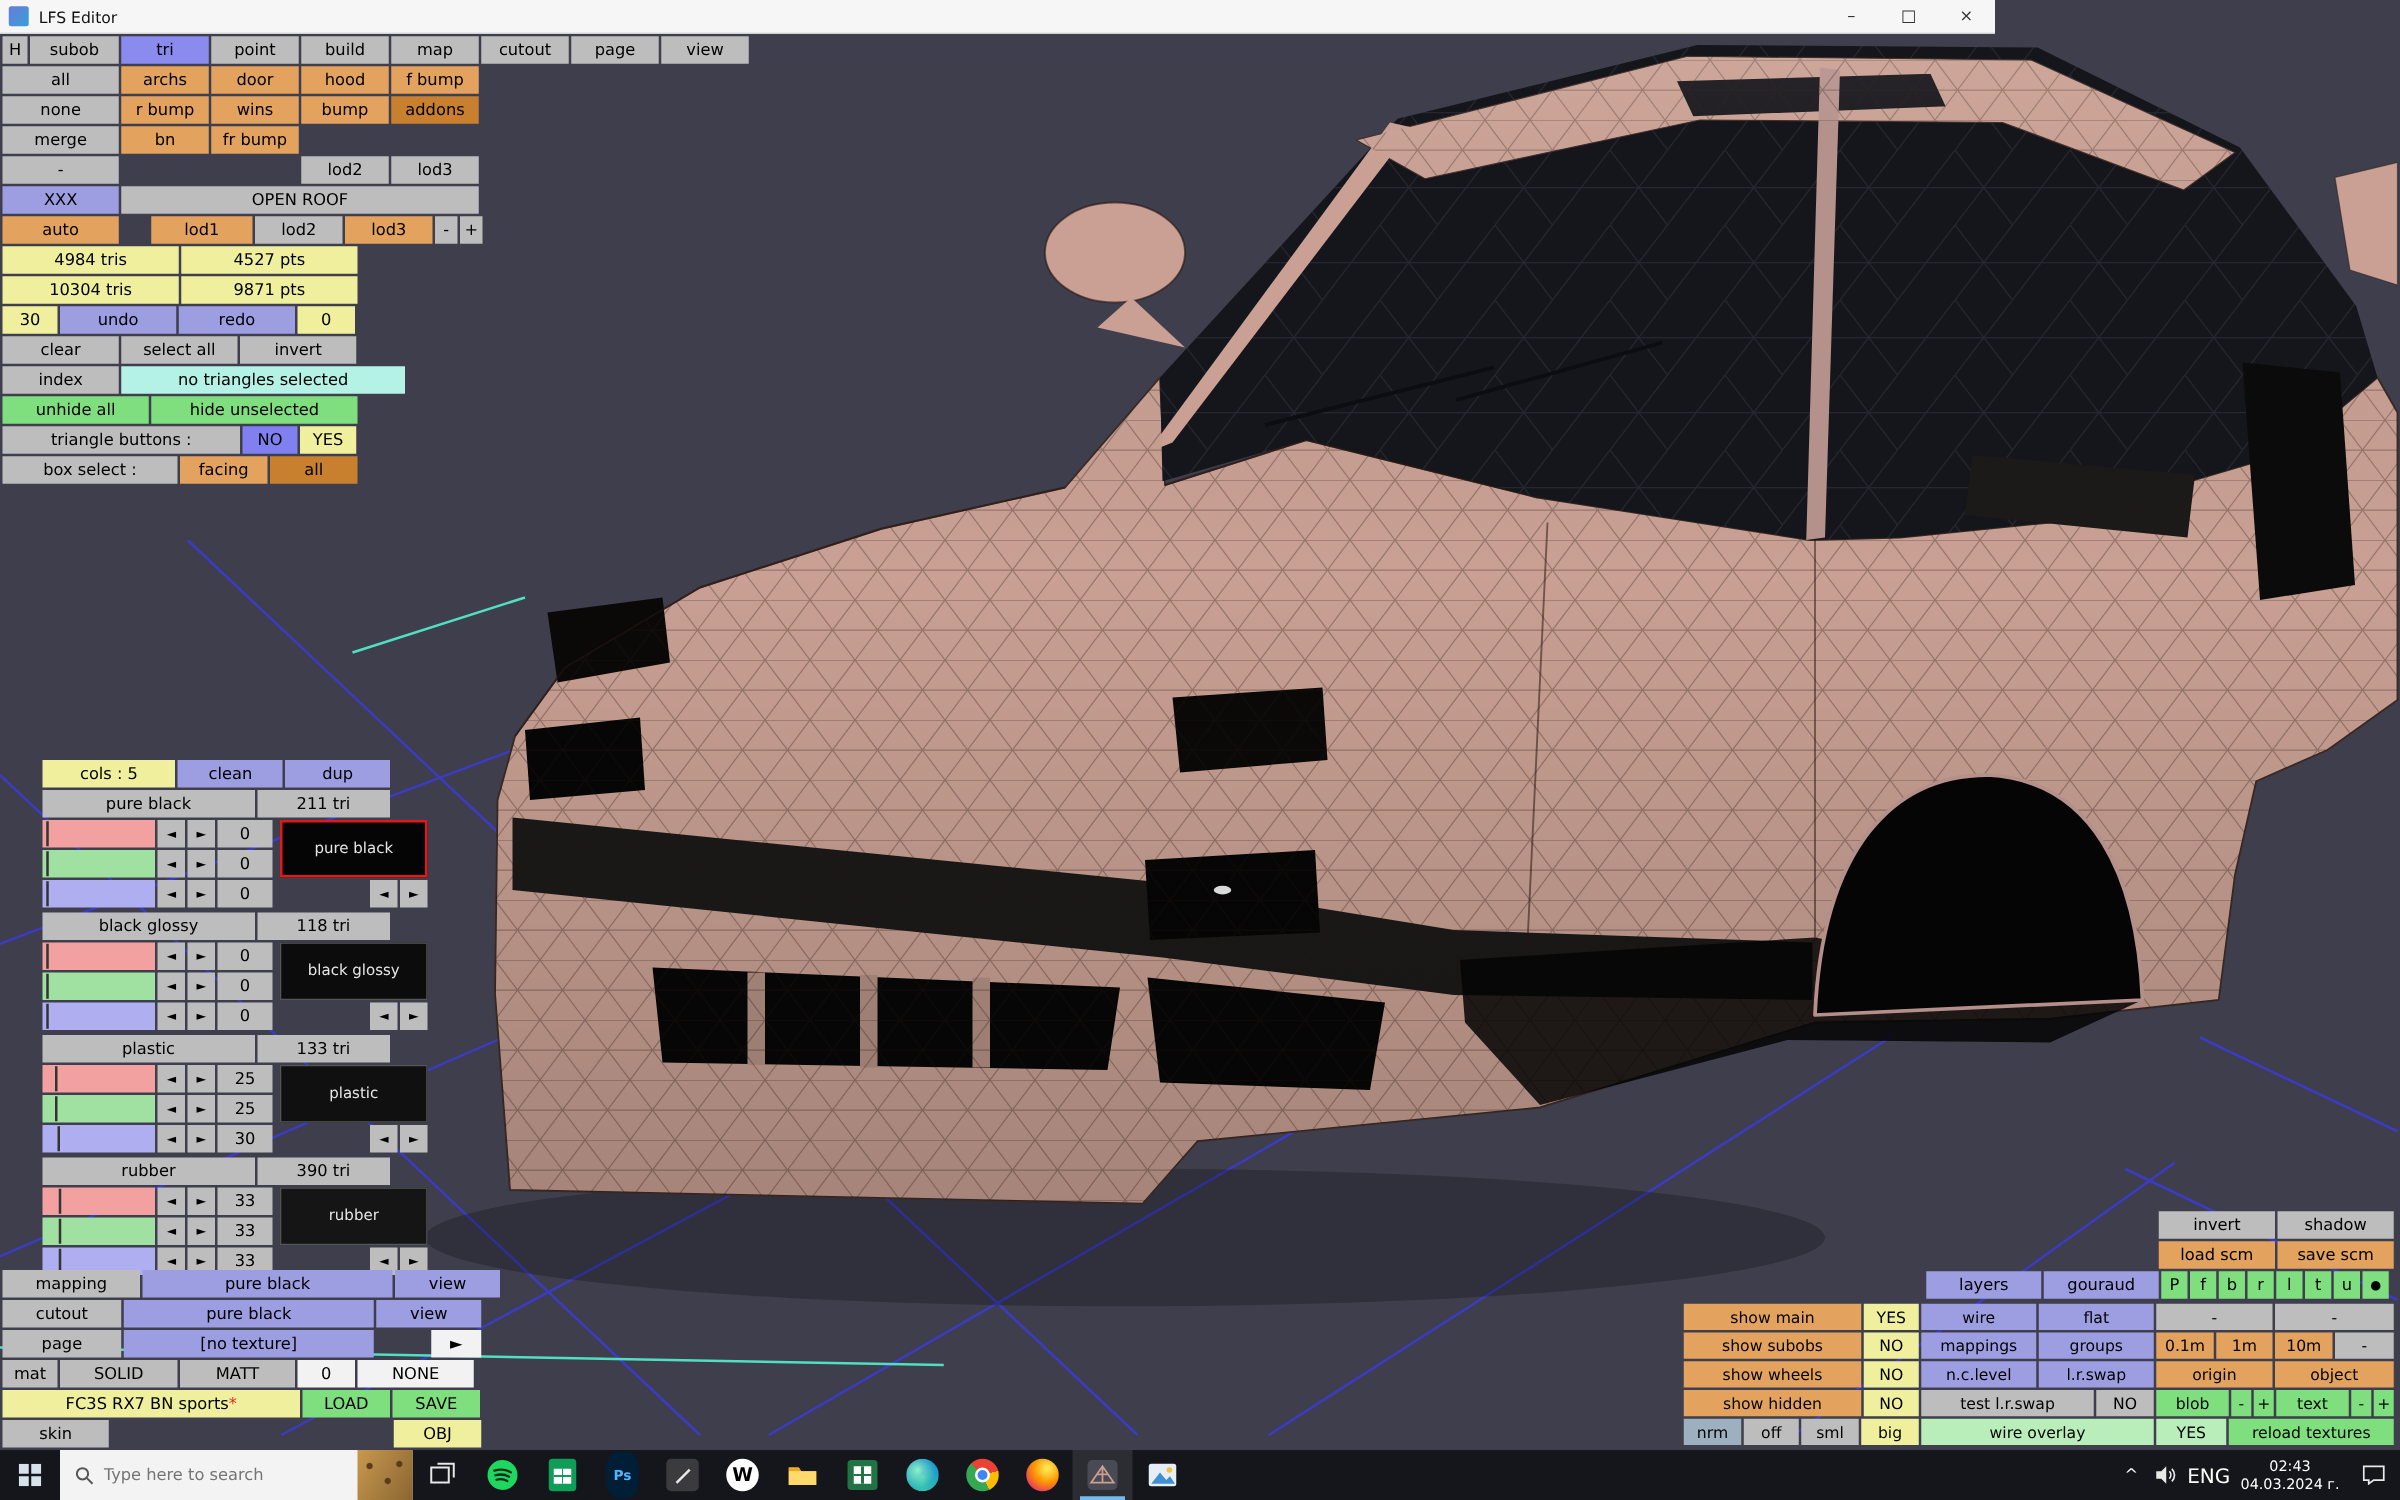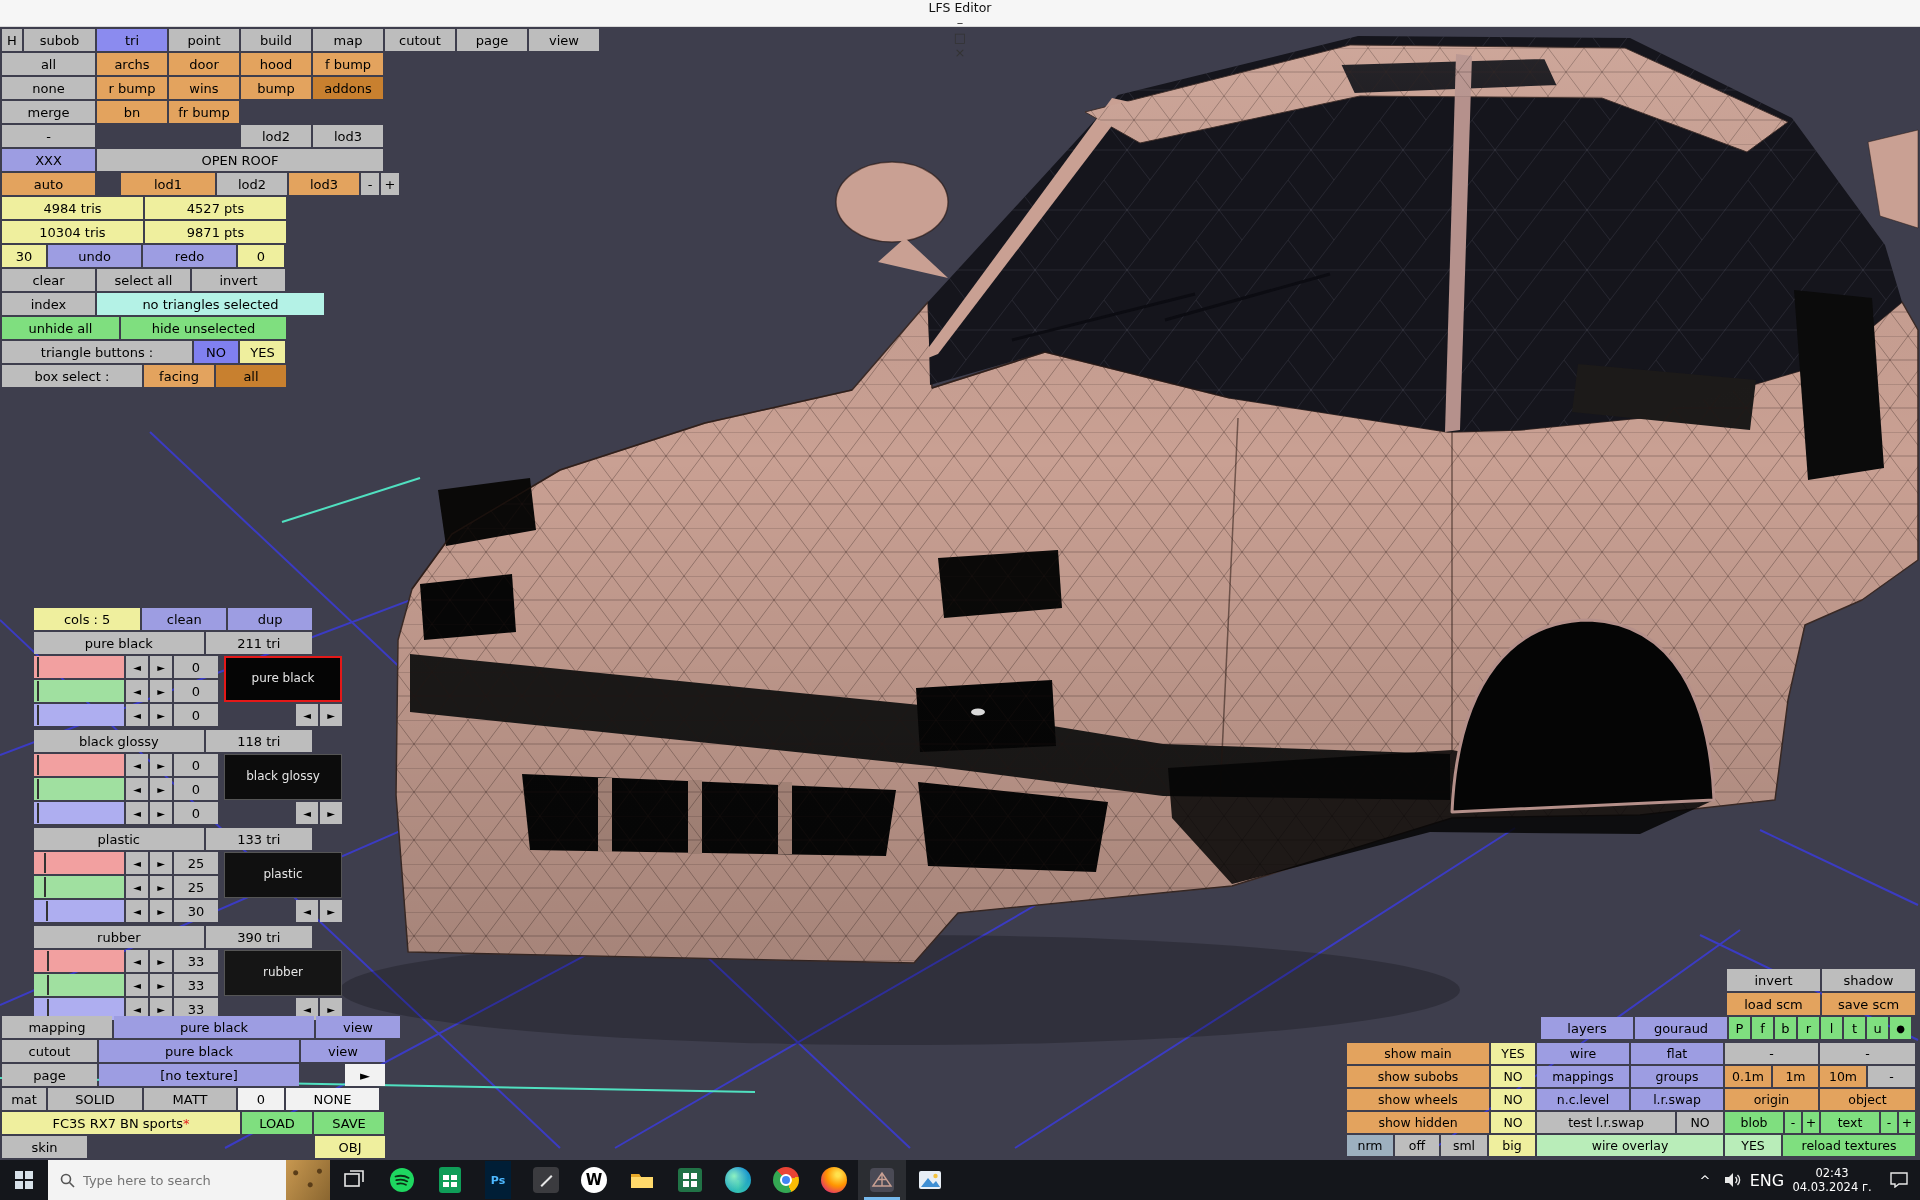--- a/index.html
+++ b/index.html
@@ -22,23 +22,23 @@
   .c-orangeD{ background:#c8802f; }
   .c-yellow { background:#efef9e; }
   .c-green  { background:#7fdf7f; }
   .c-greenP { background:#b9edb9; }
   .c-cyan   { background:#b4f2e6; }
   .c-blue   { background:#8080f0; }
   .c-slate  { background:#9db0bf; }
   .sm { font-size:10px; }
 
   
-  .titlebar { position:absolute; left:0; top:0; width:1920px; height:27px;
+  .titlebar { position:absolute; left:0; top:0; width:1596px; height:27px;
               background:#f6f6f6; border-bottom:1px solid #d8d8d8;
-              display:flex; align-items:center; z-index:10;flex-direction:column; }
+              display:flex; align-items:center; z-index:10; }
   .titlebar .appicon { width:16px; height:16px; margin:0 8px 0 7px;
               background:linear-gradient(135deg,#6a7bd8,#35a0d8); border-radius:2px; }
   .titlebar .title { font-size:12.5px; color:#111; flex:1; }
   .wctrl { width:46px; height:27px; display:flex; align-items:center; justify-content:center;
            font-size:13px; color:#333; }
 
   
   .track { position:relative; width:90px; height:22px; }
   .t-red   { background:#f2a0a0; }
   .t-green { background:#a0e0a0; }
@@ -70,21 +70,21 @@
         radial-gradient(circle at 55% 62%, #5a3d18 2px, transparent 3px),
         radial-gradient(circle at 76% 28%, #5a3d18 2px, transparent 3px),
         linear-gradient(120deg,#c89850,#8a6630); }
   .task-icon { width:48px; height:40px; display:flex; align-items:center; justify-content:center;
                position:relative; }
   .task-icon.active { background:rgba(255,255,255,0.10); }
   .task-icon.active::after { content:""; position:absolute; left:6px; right:6px; bottom:0;
                height:3px; background:#76b9ed; }
   .ico { width:26px; height:26px; display:flex; align-items:center; justify-content:center; }
   .circ { border-radius:50%; width:26px; height:26px; }
-  .icon-ps { background:#001e36; border-radius:0; color:#4db8ff; font-size:11px; font-weight:bold;
+  .icon-ps { background:#001e36; border-radius:12px; color:#4db8ff; font-size:11px; font-weight:bold;
              width:26px; height:38px; display:flex; align-items:center; justify-content:center;}
   .icon-w { background:#fff; color:#000; font-size:15px; font-weight:bold; }
   .icon-chrome { background:conic-gradient(from -45deg,#ea4335 0 120deg,#fbbc05 0 200deg,#34a853 0 360deg);
                  display:flex; align-items:center; justify-content:center; }
   .icon-chrome span { width:12px; height:12px; border-radius:50%; background:#4285f4; border:2.5px solid #fff; }
   .icon-edge { background:radial-gradient(circle at 35% 35%, #8ef2c0, rgba(0,0,0,0) 60%),
                conic-gradient(#0a84d8,#36c2b2,#0a84d8); }
   .icon-firefox { background:radial-gradient(circle at 65% 30%, #ffe14d 8%, #ff9500 45%, #e3336b 82%, #8a2b8f 100%); }
   .icon-sheets { background:#0f9d58; border-radius:3px; width:22px; height:26px; position:relative; }
   .icon-sheets::after{ content:""; position:absolute; left:4px; top:8px; width:14px; height:12px;
@@ -244,21 +244,21 @@
       <div class="btn c-gray" style="width:70px">lod2</div>
       <div class="btn c-gray" style="width:70px">lod3</div>
     </div>
     <div class="prow">
       <div class="btn c-purple" style="width:93px">XXX</div>
       <div class="btn c-gray" style="width:286px">OPEN ROOF</div>
     </div>
     <div class="prow">
       <div class="btn c-orange" style="width:93px">auto</div>
       <div style="width:22px"></div>
-      <div class="btn c-orange" style="width:94px">lod1</div>
+      <div class="btn c-orange" style="width:81px">lod1</div>
       <div class="btn c-gray" style="width:70px">lod2</div>
       <div class="btn c-orange" style="width:70px">lod3</div>
       <div class="btn c-gray" style="width:18px">-</div>
       <div class="btn c-gray" style="width:18px">+</div>
     </div>
     <div class="prow">
       <div class="btn c-yellow" style="width:141px">4984 tris</div>
       <div class="btn c-yellow" style="width:141px">4527 pts</div>
     </div>
     <div class="prow">

